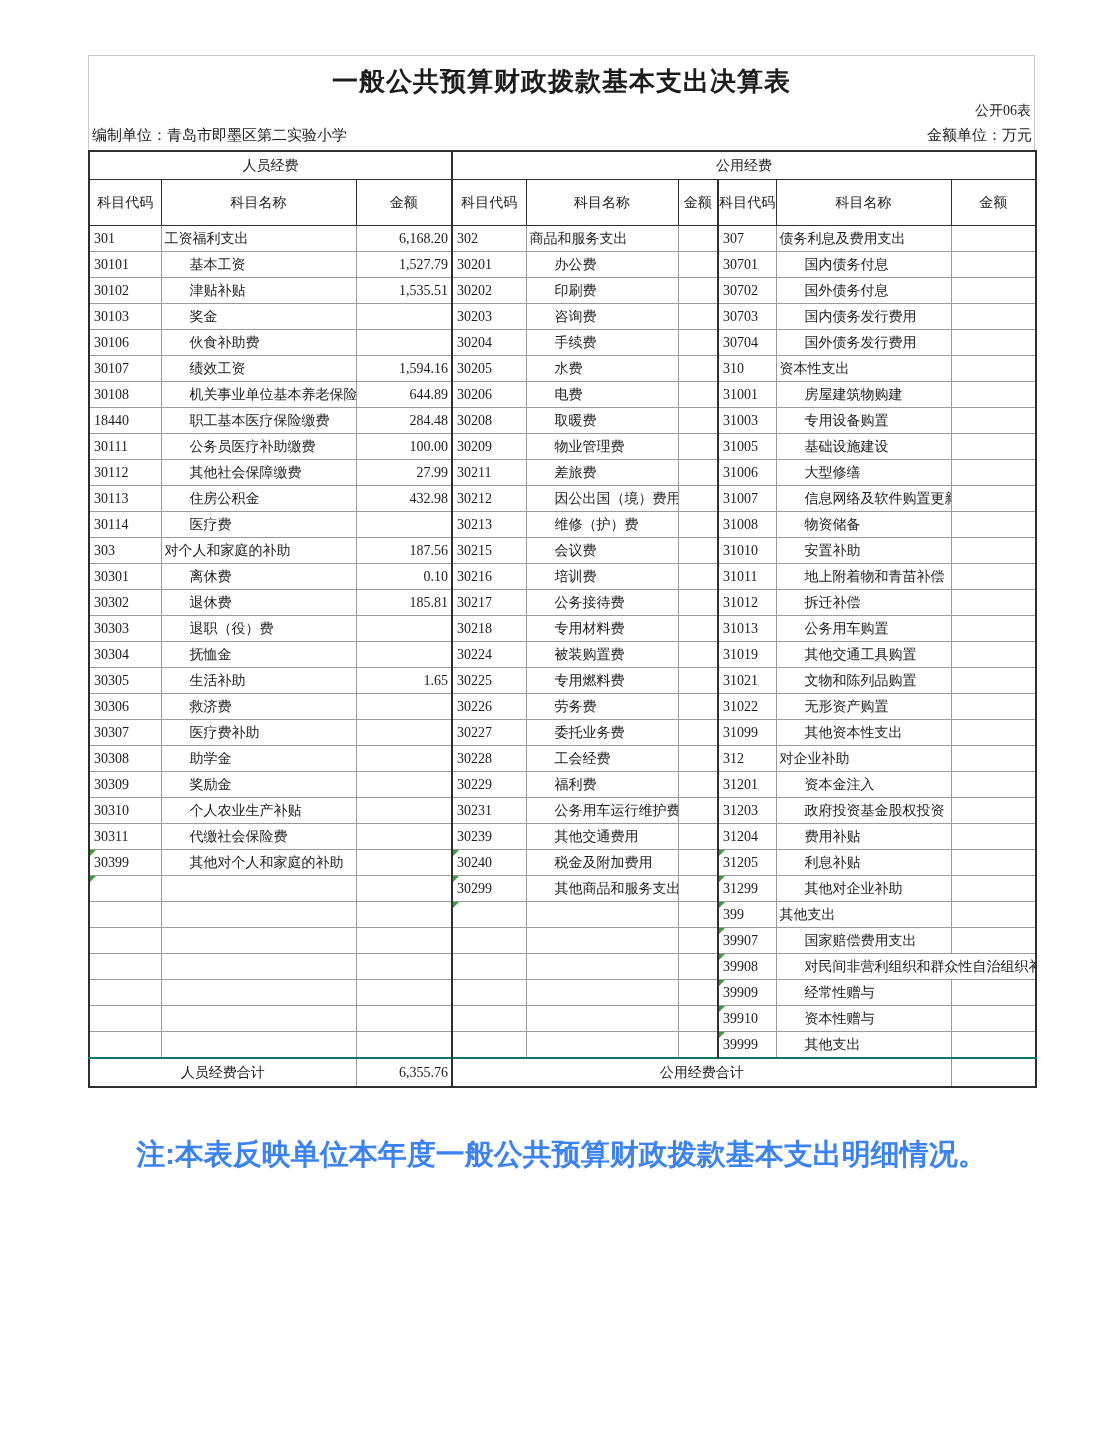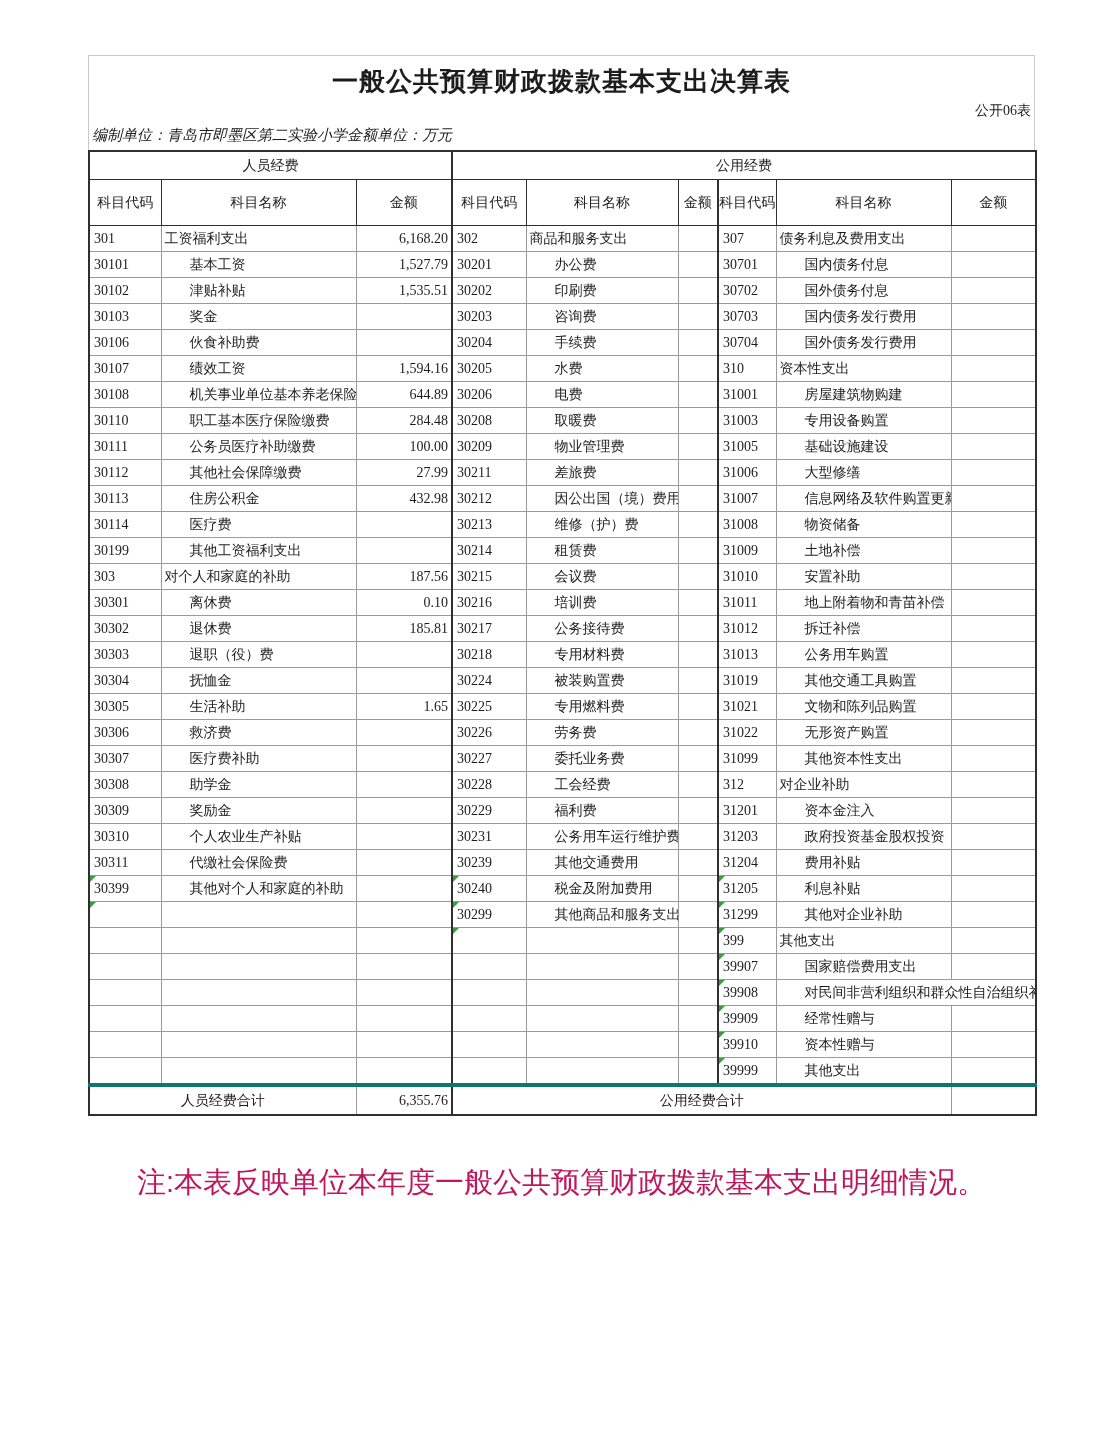--- a/index.html
+++ b/index.html
@@ -3,38 +3,38 @@
 <meta charset="utf-8">
 <style>
   html,body{margin:0;padding:0;background:#ffffff;}
   .page{width:1105px;height:1430px;background:#ffffff;position:relative;
         font-family:"Liberation Serif","DejaVu Serif",serif;color:#1c1c1c;}
   .content{position:absolute;left:88px;top:55px;width:947px;}
   .header-strip{border-top:1px solid #c9c9c9;border-left:1px solid #c9c9c9;border-right:1px solid #c9c9c9;
                 box-sizing:border-box;width:947px;}
   .title{ text-align:center;font-size:26px;font-weight:bold;padding-top:8px;line-height:36px;letter-spacing:1px;}
   .doc-label{text-align:right;font-size:14px;line-height:22px;padding-right:3px;}
-  .info-line{display:flex;font-size:15px;line-height:26px;padding:0 2px 2px 3px;font-style:italic;}
+  .info-line{display:flex;justify-content:space-between;font-size:15px;line-height:26px;padding:0 2px 2px 3px;}
   table{border-collapse:collapse;table-layout:fixed;width:947px;border:2px solid #2f2f2f;}
   td,th{border:1px solid #9b9b9b;padding:0;overflow:hidden;white-space:nowrap;
         font-size:14px;font-weight:normal;height:25px;line-height:25px;vertical-align:middle;}
   tr.ghead th{border-color:#2f2f2f;height:27px;}
   tr.chead th{border-color:#2f2f2f;height:45px;line-height:45px;text-align:center;}
   td.gs,th.gs{border-left:2px solid #2f2f2f;}
   td.code{text-align:left;padding-left:4px;}
   td.name{text-align:left;padding-left:3px;}
   td.name.ind{padding-left:28px;}
   td.amt{text-align:right;padding-right:3px;}
   td.gt{position:relative;}
   td.gt::before{content:"";position:absolute;top:0;left:0;width:0;height:0;
                 border-top:6px solid #3a9e3a;border-right:6px solid transparent;}
-  tr.trow td{border-top:4px solid #0f766e;height:27px;line-height:27px;}
+  tr.trow td{border-top:2px solid #0f766e;height:27px;line-height:27px;}
   tr.trow td.tlabel{text-align:center;}
   .note{margin-top:47px;text-align:center;font-size:29px;
-        font-family:"Liberation Sans","DejaVu Sans",sans-serif;color:#be185d;}
+        font-family:"Liberation Sans","DejaVu Sans",sans-serif;color:#3b82f6;font-weight:bold;}
 </style>
 </head>
 <body>
 
 <div class="page">
   <div class="content">
 
     <div class="header-strip">
       <div class="title">一般公共预算财政拨款基本支出决算表</div>
       <div class="doc-label">公开06表</div>
@@ -145,21 +145,21 @@
             <td class="name ind">机关事业单位基本养老保险</td>
             <td class="amt">644.89</td>
             <td class="code gs">30206</td>
             <td class="name ind">电费</td>
             <td class="amt"></td>
             <td class="code gs">31001</td>
             <td class="name ind">房屋建筑物购建</td>
             <td class="amt"></td>
           </tr>
           <tr>
-            <td class="code">30110</td>
+            <td class="code">18440</td>
             <td class="name ind">职工基本医疗保险缴费</td>
             <td class="amt">284.48</td>
             <td class="code gs">30208</td>
             <td class="name ind">取暖费</td>
             <td class="amt"></td>
             <td class="code gs">31003</td>
             <td class="name ind">专用设备购置</td>
             <td class="amt"></td>
           </tr>
           <tr>
@@ -197,31 +197,20 @@
           </tr>
           <tr>
             <td class="code">30114</td>
             <td class="name ind">医疗费</td>
             <td class="amt"></td>
             <td class="code gs">30213</td>
             <td class="name ind">维修（护）费</td>
             <td class="amt"></td>
             <td class="code gs">31008</td>
             <td class="name ind">物资储备</td>
-            <td class="amt"></td>
-          </tr>
-          <tr>
-            <td class="code">30199</td>
-            <td class="name ind">其他工资福利支出</td>
-            <td class="amt"></td>
-            <td class="code gs">30214</td>
-            <td class="name ind">租赁费</td>
-            <td class="amt"></td>
-            <td class="code gs">31009</td>
-            <td class="name ind">土地补偿</td>
             <td class="amt"></td>
           </tr>
           <tr>
             <td class="code">303</td>
             <td class="name">对个人和家庭的补助</td>
             <td class="amt">187.56</td>
             <td class="code gs">30215</td>
             <td class="name ind">会议费</td>
             <td class="amt"></td>
             <td class="code gs">31010</td>

